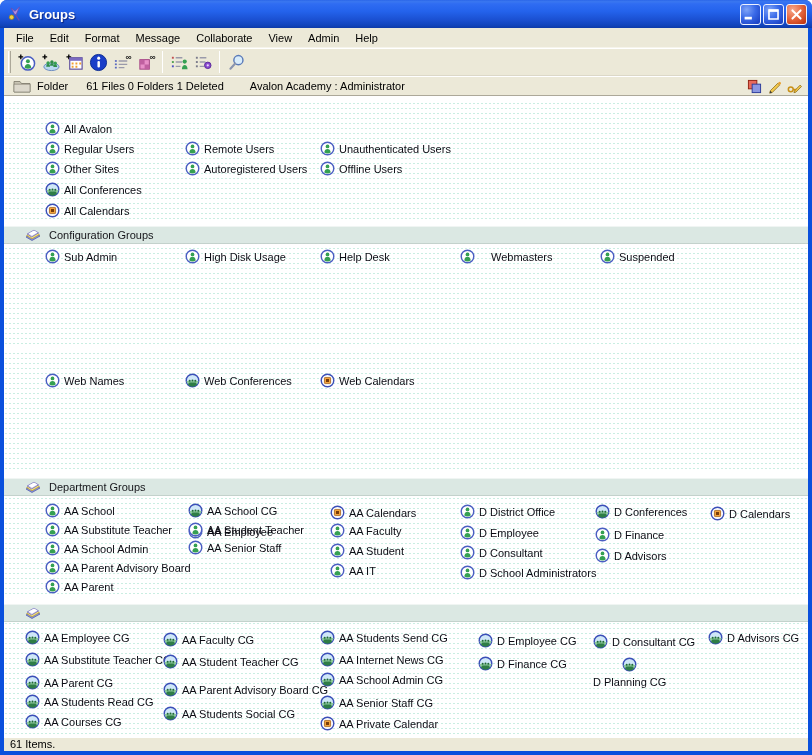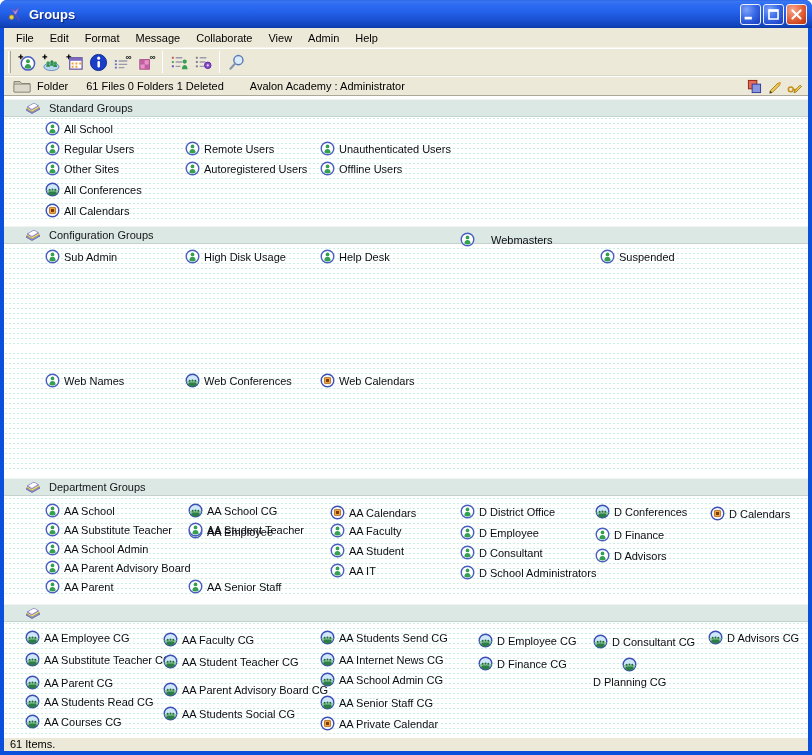--- a/index.html
+++ b/index.html
@@ -256,38 +256,29 @@
                 <circle cx="4" cy="11" r="2.6" fill="none" stroke="#c89018" stroke-width="1.6"></circle>
                 <path d="M6.4 11h3.6M8.5 11v2" stroke="#c89018" stroke-width="1.4"></path>
               </svg>
             </span>
           </button>
         </span>
     </div>
 
     <div class="content">
         <div class="sec-gap" style="top: -3px;"></div>
-        <div class="sec-header" style="top: 3px;">
-          <span class="sec-icon"><svg viewBox="0 0 18 16">
-              <path d="M2 10 L10 5.5 L16 9 L8 13.5 Z" fill="#8893d8" stroke="#4a55a8" stroke-width="0.7"></path>
-              <path d="M2.6 8.6 L10 4.5 L15.4 7.6 L8 11.8 Z" fill="#f4e27a" stroke="#b89a30" stroke-width="0.7"></path>
-              <path d="M3.2 7 L10 3.2 L14.6 5.9 L7.6 9.9 Z" fill="#c8c4ee" stroke="#6a62b8" stroke-width="0.7"></path>
-              <path d="M4.6 6.6 L10 3.6 L13.4 5.6 L8 8.7 Z" fill="#fff"></path>
-            </svg></span>
-          <span class="sec-title">Standard Groups</span>
-        </div>
         <div class="gitem" style="left: 41px; top: 25px;">
           <span class="gicon">
             <svg viewBox="0 0 16 16">
               <circle cx="8" cy="8" r="6.7" fill="#fff" stroke="#4a5ec2" stroke-width="1.5"></circle>
               <circle cx="8" cy="5.8" r="2" fill="#35a052"></circle>
               <path d="M4.6 12.2c.2-2.6 1.6-3.8 3.4-3.8s3.2 1.2 3.4 3.8a6.7 6.7 0 0 1-6.8 0z" fill="#35a052"></path>
             </svg>
           </span>
-          <span class="glabel">All School</span>
+          <span class="glabel">All Avalon</span>
         </div>
         <div class="gitem" style="left: 41px; top: 45px;">
           <span class="gicon">
             <svg viewBox="0 0 16 16">
               <circle cx="8" cy="8" r="6.7" fill="#fff" stroke="#4a5ec2" stroke-width="1.5"></circle>
               <circle cx="8" cy="5.8" r="2" fill="#35a052"></circle>
               <path d="M4.6 12.2c.2-2.6 1.6-3.8 3.4-3.8s3.2 1.2 3.4 3.8a6.7 6.7 0 0 1-6.8 0z" fill="#35a052"></path>
             </svg>
           </span>
           <span class="glabel">Regular Users</span>
@@ -398,21 +389,21 @@
         <div class="gitem" style="left: 316px; top: 153px;">
           <span class="gicon">
             <svg viewBox="0 0 16 16">
               <circle cx="8" cy="8" r="6.7" fill="#fff" stroke="#4a5ec2" stroke-width="1.5"></circle>
               <circle cx="8" cy="5.8" r="2" fill="#35a052"></circle>
               <path d="M4.6 12.2c.2-2.6 1.6-3.8 3.4-3.8s3.2 1.2 3.4 3.8a6.7 6.7 0 0 1-6.8 0z" fill="#35a052"></path>
             </svg>
           </span>
           <span class="glabel">Help Desk</span>
         </div>
-        <div class="gitem" style="left: 456px; top: 136px; gap: 16px;">
+        <div class="gitem" style="left: 456px; top: 153px; gap: 16px;">
           <span class="gicon">
             <svg viewBox="0 0 16 16">
               <circle cx="8" cy="8" r="6.7" fill="#fff" stroke="#4a5ec2" stroke-width="1.5"></circle>
               <circle cx="8" cy="5.8" r="2" fill="#35a052"></circle>
               <path d="M4.6 12.2c.2-2.6 1.6-3.8 3.4-3.8s3.2 1.2 3.4 3.8a6.7 6.7 0 0 1-6.8 0z" fill="#35a052"></path>
             </svg>
           </span>
           <span class="glabel">Webmasters</span>
         </div>
         <div class="gitem" style="left: 596px; top: 153px;">
@@ -545,21 +536,21 @@
         <div class="gitem" style="left: 184px; top: 426px;">
           <span class="gicon">
             <svg viewBox="0 0 16 16">
               <circle cx="8" cy="8" r="6.7" fill="#fff" stroke="#4a5ec2" stroke-width="1.5"></circle>
               <circle cx="8" cy="5.8" r="2" fill="#35a052"></circle>
               <path d="M4.6 12.2c.2-2.6 1.6-3.8 3.4-3.8s3.2 1.2 3.4 3.8a6.7 6.7 0 0 1-6.8 0z" fill="#35a052"></path>
             </svg>
           </span>
           <span class="glabel">AA Student Teacher</span>
         </div>
-        <div class="gitem" style="left: 184px; top: 483px;">
+        <div class="gitem" style="left: 184px; top: 444px;">
           <span class="gicon">
             <svg viewBox="0 0 16 16">
               <circle cx="8" cy="8" r="6.7" fill="#fff" stroke="#4a5ec2" stroke-width="1.5"></circle>
               <circle cx="8" cy="5.8" r="2" fill="#35a052"></circle>
               <path d="M4.6 12.2c.2-2.6 1.6-3.8 3.4-3.8s3.2 1.2 3.4 3.8a6.7 6.7 0 0 1-6.8 0z" fill="#35a052"></path>
             </svg>
           </span>
           <span class="glabel">AA Senior Staff</span>
         </div>
         <div class="gitem" style="left: 326px; top: 409px;">

